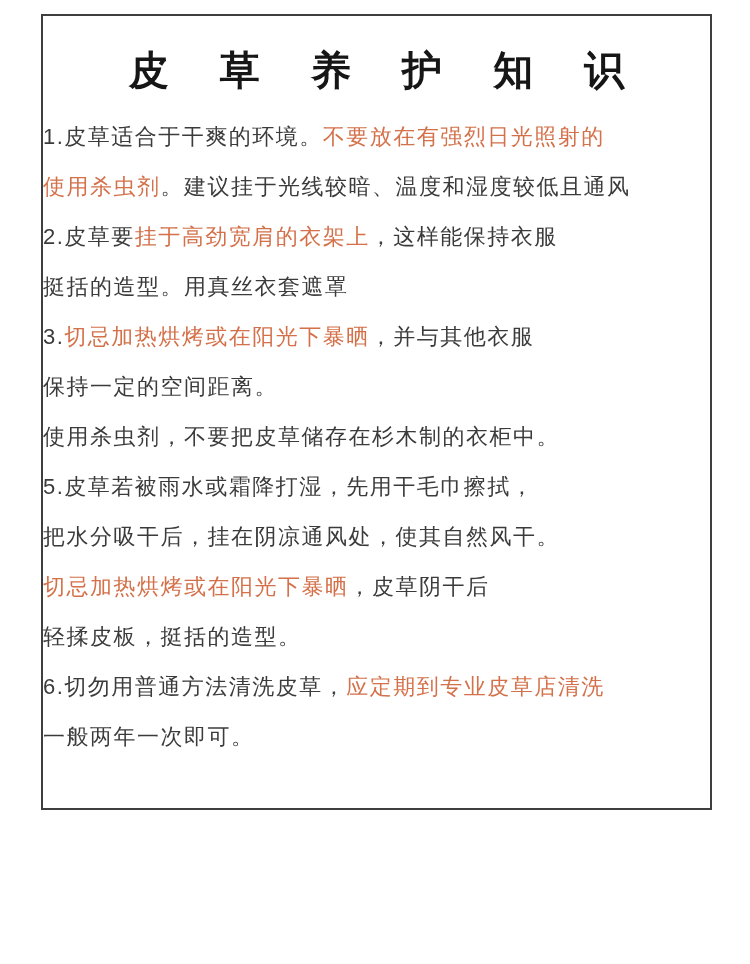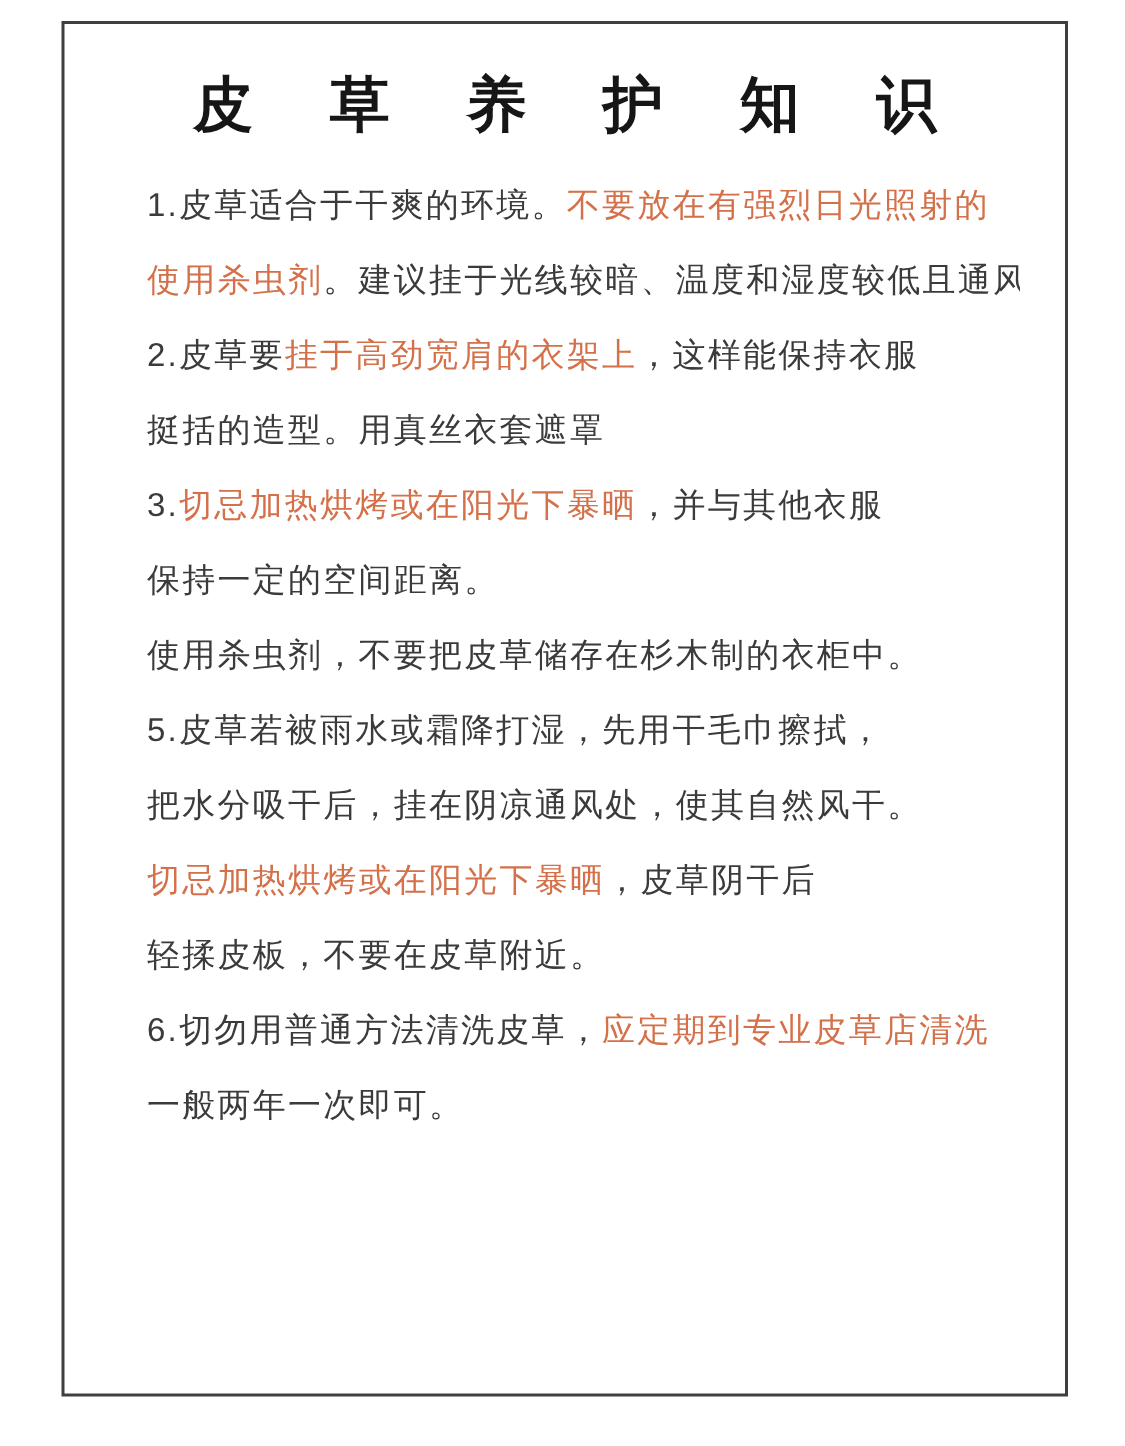--- a/index.html
+++ b/index.html
@@ -17,38 +17,37 @@
     overflow: hidden;
   }
   .page {
     position: relative;
     width: 750px; height: 964px;
     background: var(--bg-color);
   }
   .card {
     position: absolute;
     left: 41px; top: 14px;
-    width: 671px; height: 917px;
+    width: 671px; height: 796px;
     border: 2px solid var(--border-color);
     background: #ffffff;
   }
   .title {
     margin-top: 30px;
     text-align: center;
     font-size: 40px;
     line-height: 48px;
     font-weight: 700;
     letter-spacing: 20px;
     padding-left: 20px; 
     color: var(--title-color);
     white-space: nowrap;
   }
   .content {
     margin-top: 18px;
-    padding-left: 55px;
     padding-right: 30px;
     font-size: 22px;
     letter-spacing: 1.5px;
     color: var(--text-color);
   }
   .line {
     height: 50px;
     line-height: 50px;
     white-space: nowrap;
     overflow: hidden;
@@ -66,18 +65,18 @@
         <div class="line"><span class="seg-normal">1.皮草适合于干爽的环境。</span><span class="seg-accent">不要放在有强烈日光照射的</span></div>
         <div class="line"><span class="seg-accent">使用杀虫剂</span><span class="seg-normal">。建议挂于光线较暗、温度和湿度较低且通风</span></div>
         <div class="line"><span class="seg-normal">2.皮草要</span><span class="seg-accent">挂于高劲宽肩的衣架上</span><span class="seg-normal">，这样能保持衣服</span></div>
         <div class="line"><span class="seg-normal">挺括的造型。用真丝衣套遮罩</span></div>
         <div class="line"><span class="seg-normal">3.</span><span class="seg-accent">切忌加热烘烤或在阳光下暴晒</span><span class="seg-normal">，并与其他衣服</span></div>
         <div class="line"><span class="seg-normal">保持一定的空间距离。</span></div>
         <div class="line"><span class="seg-normal">使用杀虫剂，不要把皮草储存在杉木制的衣柜中。</span></div>
         <div class="line"><span class="seg-normal">5.皮草若被雨水或霜降打湿，先用干毛巾擦拭，</span></div>
         <div class="line"><span class="seg-normal">把水分吸干后，挂在阴凉通风处，使其自然风干。</span></div>
         <div class="line"><span class="seg-accent">切忌加热烘烤或在阳光下暴晒</span><span class="seg-normal">，皮草阴干后</span></div>
-        <div class="line"><span class="seg-normal">轻揉皮板，不要在皮草附近。</span></div>
+        <div class="line"><span class="seg-normal">轻揉皮板，挺括的造型。</span></div>
         <div class="line"><span class="seg-normal">6.切勿用普通方法清洗皮草，</span><span class="seg-accent">应定期到专业皮草店清洗</span></div>
         <div class="line"><span class="seg-normal">一般两年一次即可。</span></div>
       </div>
   </div>
 </div>
 
 </body></html>

